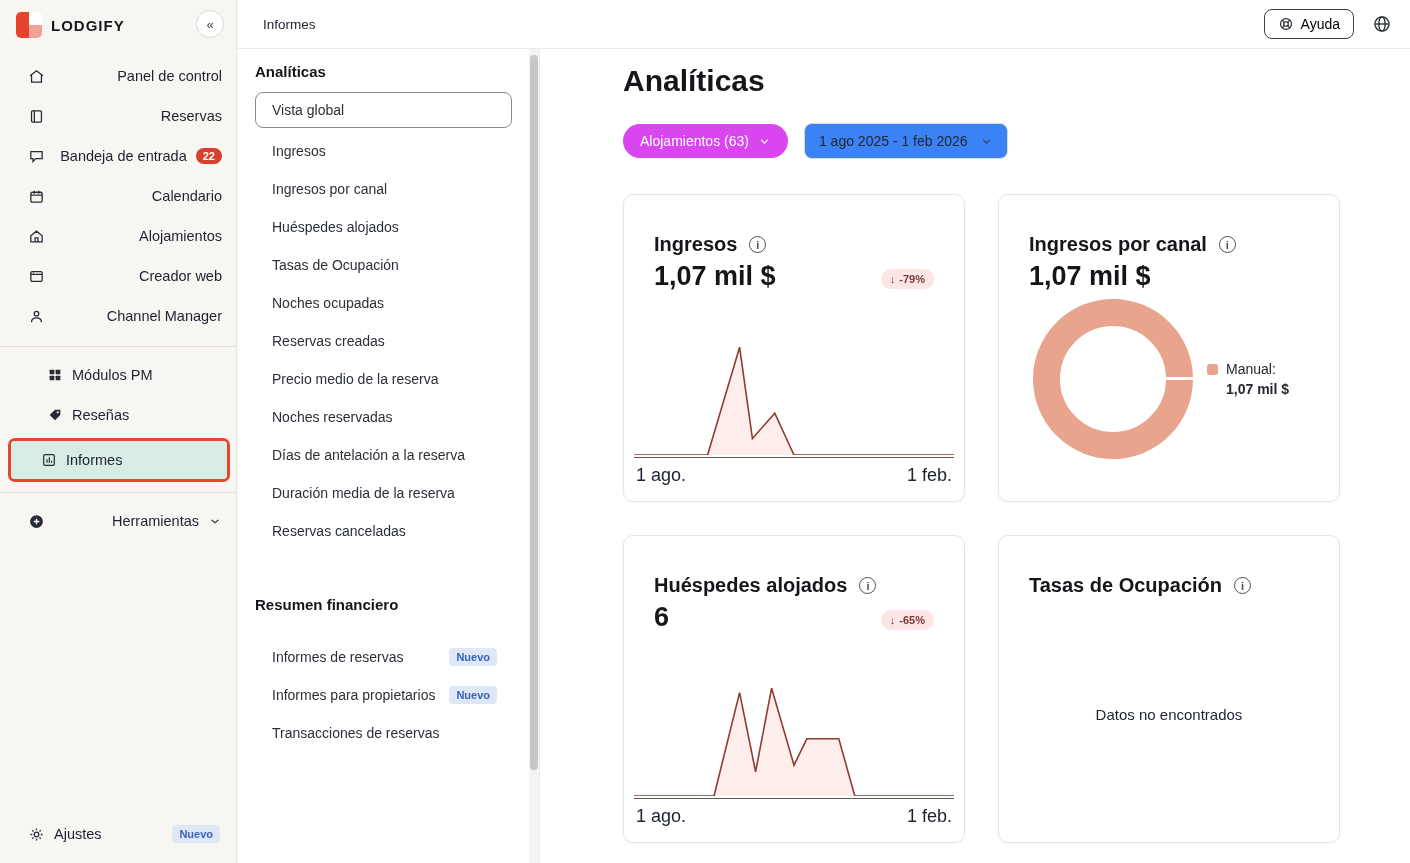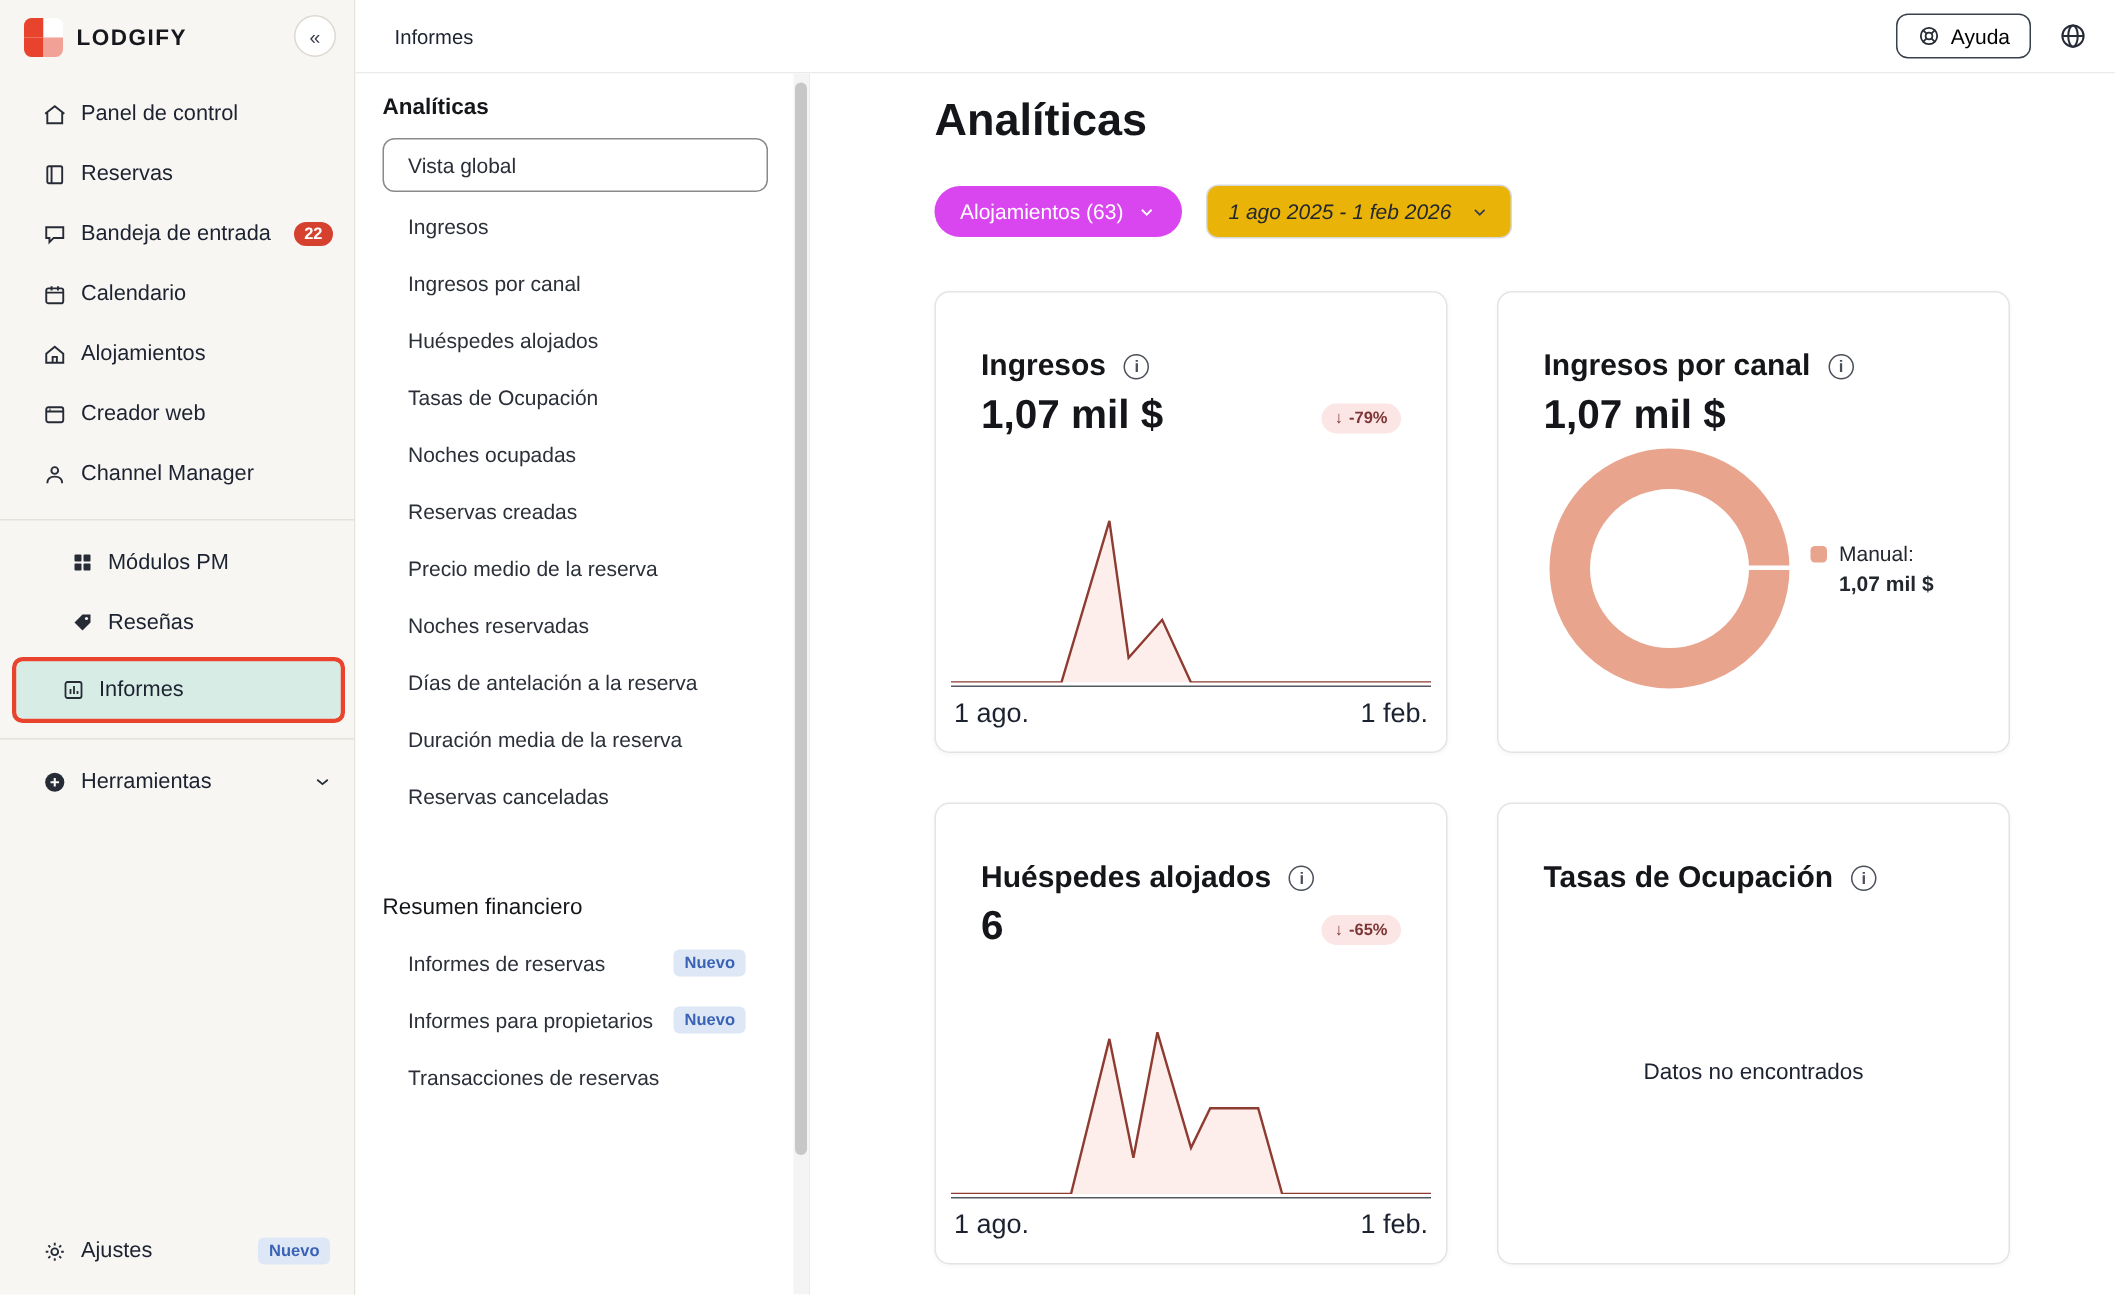--- a/index.html
+++ b/index.html
@@ -13,21 +13,21 @@
   .logo { width:26px; height:26px; border-radius:5px; overflow:hidden; display:grid;
     grid-template-columns:13px 13px; grid-template-rows:13px 13px; }
   .logo .tl { background:#e8432d; } .logo .tr { background:#ffffff; }
   .logo .bl { background:#e8432d; } .logo .br { background:#f2a197; }
   .brand-name { font-weight:bold; font-size:15px; letter-spacing:1px; color:#16181d; }
   .collapse-btn { position:absolute; right:12px; top:10px; width:28px; height:28px;
     border-radius:50%; background:#fff; border:1px solid #ddd9d2; display:flex;
     align-items:center; justify-content:center; font-size:13px; color:#3a3f4a; cursor:pointer; }
   .nav { margin-top:8px; }
   .nav-item { display:flex; align-items:center; height:40px; padding:0 14px 0 28px;
-    gap:9px; font-size:14.5px; font-weight:500; color:#1d2230; cursor:pointer; }
+    gap:9px; font-size:14.5px; font-weight:500; color:#1d2230; cursor:pointer;text-align:right; }
   .nav-item svg { flex:0 0 auto; }
   .nav-label { flex:1 1 auto; white-space:nowrap; }
   .badge-red { background:#d5402f; color:#fff; font-size:11px; font-weight:bold;
     border-radius:10px; padding:2px 7px; }
   .divider { height:1px; background:#e6e2db; margin:10px 0 8px 0; }
   .sub-item { display:flex; align-items:center; height:40px; padding:0 14px 0 47px;
     gap:9px; font-size:14.5px; font-weight:500; cursor:pointer; }
   .chev { margin-left:auto; }
   .highlight-box { margin:3px 6px 3px 8px; border:3px solid #e8432d; border-radius:7px; }
   .highlight-box .sub-item { height:38px; background:#d8ece6; border-radius:4px;
@@ -51,35 +51,35 @@
   
   .subnav { position:absolute; left:237px; top:49px; width:303px; height:814px;
     background:#fff; border-right:1px solid #ececec; padding:14px 0 0 18px; overflow:hidden; }
   .subnav-title { font-size:15px; font-weight:bold; color:#14161a; margin-bottom:12px; }
   .vista-box { width:257px; height:36px; border:1px solid #8a8a8a; border-radius:8px;
     display:flex; align-items:center; padding-left:16px; font-size:14px; color:#2b2f38;
     background:#fff; cursor:pointer; margin-bottom:4px; }
   .subnav-item { display:flex; align-items:center; height:38px; padding-left:17px;
     padding-right:42px; font-size:14px; color:#2b2f38; cursor:pointer; }
   .subnav-item .badge-nuevo { margin-left:auto; }
-  .subnav-title-2 { font-size:15px; font-weight:normal; color:#14161a; margin:46px 0 10px 0; }
+  .subnav-title-2 { font-size:15px; font-weight:bold; color:#14161a; margin:46px 0 25px 0; }
   .scrollbar { position:absolute; right:0; top:0; width:10px; height:814px; background:#f4f4f4; }
   .scroll-thumb { position:absolute; right:1px; top:6px; width:8px; height:715px;
     background:#c7c7c7; border-radius:4px; }
 
   
   .main { position:absolute; left:540px; top:49px; width:870px; height:814px;
     background:#fff; overflow:hidden; padding:15px 0 0 83px; }
   .page-title { font-size:30px; font-weight:bold; color:#14161a; }
   .filter-row { display:flex; align-items:center; gap:16px; margin-top:25px; }
   .pill-accom { display:flex; align-items:center; gap:9px; background:#d946ef; color:#fff;
     font-size:14px; font-weight:500; border-radius:20px; padding:9px 17px; cursor:pointer; }
   .date-select { display:flex; align-items:center; gap:12px; border:1px solid #d9d9d9;
     border-radius:8px; padding:9px 14px; font-size:14px; color:#23272e; cursor:pointer;
-    background:#eab308;font-style:italic; }
+    background:#3b82f6; }
   .cards { margin-top:35px; display:grid; grid-template-columns:342px 342px;
     grid-auto-rows:308px; gap:33px; }
   .card { position:relative; border:1px solid #e4e4e4; border-radius:10px; background:#fff;
     box-shadow:0 1px 3px rgba(0,0,0,.04); padding:24px 24px 0 30px; }
   .card-head { display:flex; align-items:center; gap:12px; margin-top:14px; }
   .card-title { font-size:20px; font-weight:bold; color:#14161a; }
   .info-icon { width:17px; height:17px; border:1.4px solid #4a4f58; border-radius:50%;
     display:flex; align-items:center; justify-content:center; font-size:11px; color:#4a4f58;
     font-weight:bold; cursor:pointer; }
   .card-value { font-size:27px; font-weight:bold; color:#14161a; margin-top:5px; }

